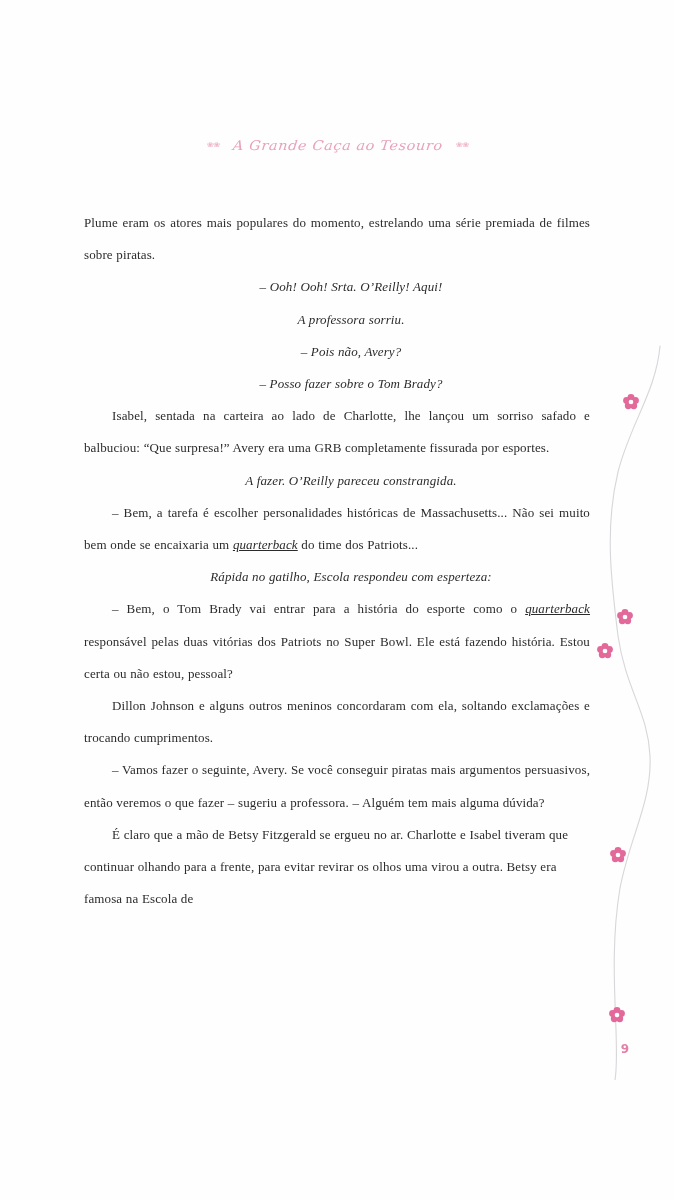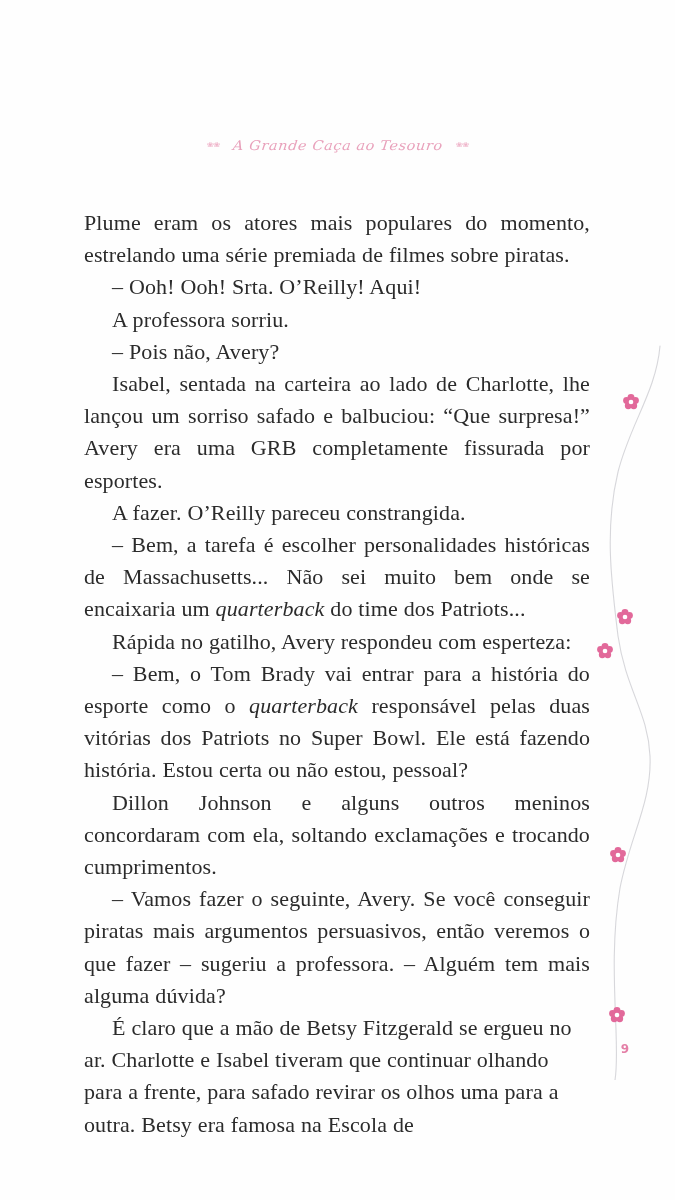--- a/index.html
+++ b/index.html
@@ -62,33 +62,33 @@
 
   
   .textblock {
     position: absolute;
     left: 84px;
     top: 207px;
     width: 506px;
   }
   .textblock p {
     margin: 0;
-    font-size: 22px;
+    font-size: 13px;
     line-height: 32.2px;
     color: #2b2b2b;
     text-align: justify;
     text-justify: inter-word;
     letter-spacing: 0.12px;
     word-spacing: 0.2px;
   }
   .textblock p.indent   { text-indent: 28px; }
   .textblock p.noindent { text-indent: 0; }
-  .textblock p.dialog   { text-indent: 28px; text-align: left; }
+  .textblock p.dialog   { text-indent: 28px; text-align: center; font-style: italic; }
   .textblock p.last     { text-align: left; }
-  .textblock em { font-style: italic; }
+  .textblock em { font-style: italic; text-decoration: underline; }
 
   
   .vine {
     position: absolute;
     left: 560px;
     top: 340px;
     width: 115px;
     height: 740px;
     pointer-events: none;
   }
@@ -186,25 +186,26 @@
             <circle cx="12" cy="12" r="3.1" fill="#ffffff"></circle>
           </g>
         </svg></div>
     </div>
 
   <div class="textblock" id="textblock">
       <p class="noindent">Plume eram os atores mais populares do momento, estrelando uma série premiada de filmes sobre piratas.</p>
       <p class="dialog">– Ooh! Ooh! Srta. O’Reilly! Aqui!</p>
       <p class="dialog">A professora sorriu.</p>
       <p class="dialog">– Pois não, Avery?</p>
+      <p class="dialog">– Posso fazer sobre o Tom Brady?</p>
       <p class="indent">Isabel, sentada na carteira ao lado de Charlotte, lhe lançou um sorriso safado e balbuciou: “Que surpresa!” Avery era uma GRB completamente fissurada por esportes.</p>
       <p class="dialog">A fazer. O’Reilly pareceu constrangida.</p>
       <p class="indent">– Bem, a tarefa é escolher personalidades históricas de Massachusetts... Não sei muito bem onde se encaixaria um <em>quarterback</em> do time dos Patriots...</p>
-      <p class="dialog">Rápida no gatilho, Avery respondeu com esperteza:</p>
+      <p class="dialog">Rápida no gatilho, Escola respondeu com esperteza:</p>
       <p class="indent">– Bem, o Tom Brady vai entrar para a história do esporte como o <em>quarterback</em> responsável pelas duas vitórias dos Patriots no Super Bowl. Ele está fazendo história. Estou certa ou não estou, pessoal?</p>
       <p class="indent">Dillon Johnson e alguns outros meninos concordaram com ela, soltando exclamações e trocando cumprimentos.</p>
       <p class="indent">– Vamos fazer o seguinte, Avery. Se você conseguir piratas mais argumentos persuasivos, então veremos o que fazer – sugeriu a professora. – Alguém tem mais alguma dúvida?</p>
-      <p class="indent last">É claro que a mão de Betsy Fitzgerald se ergueu no ar. Charlotte e Isabel tiveram que continuar olhando para a frente, para safado revirar os olhos uma para a outra. Betsy era famosa na Escola de</p>
+      <p class="indent last">É claro que a mão de Betsy Fitzgerald se ergueu no ar. Charlotte e Isabel tiveram que continuar olhando para a frente, para evitar revirar os olhos uma virou a outra. Betsy era famosa na Escola de</p>
     </div>
 
   <div class="folio">9</div>
 
 </div>
 
 </body></html>

